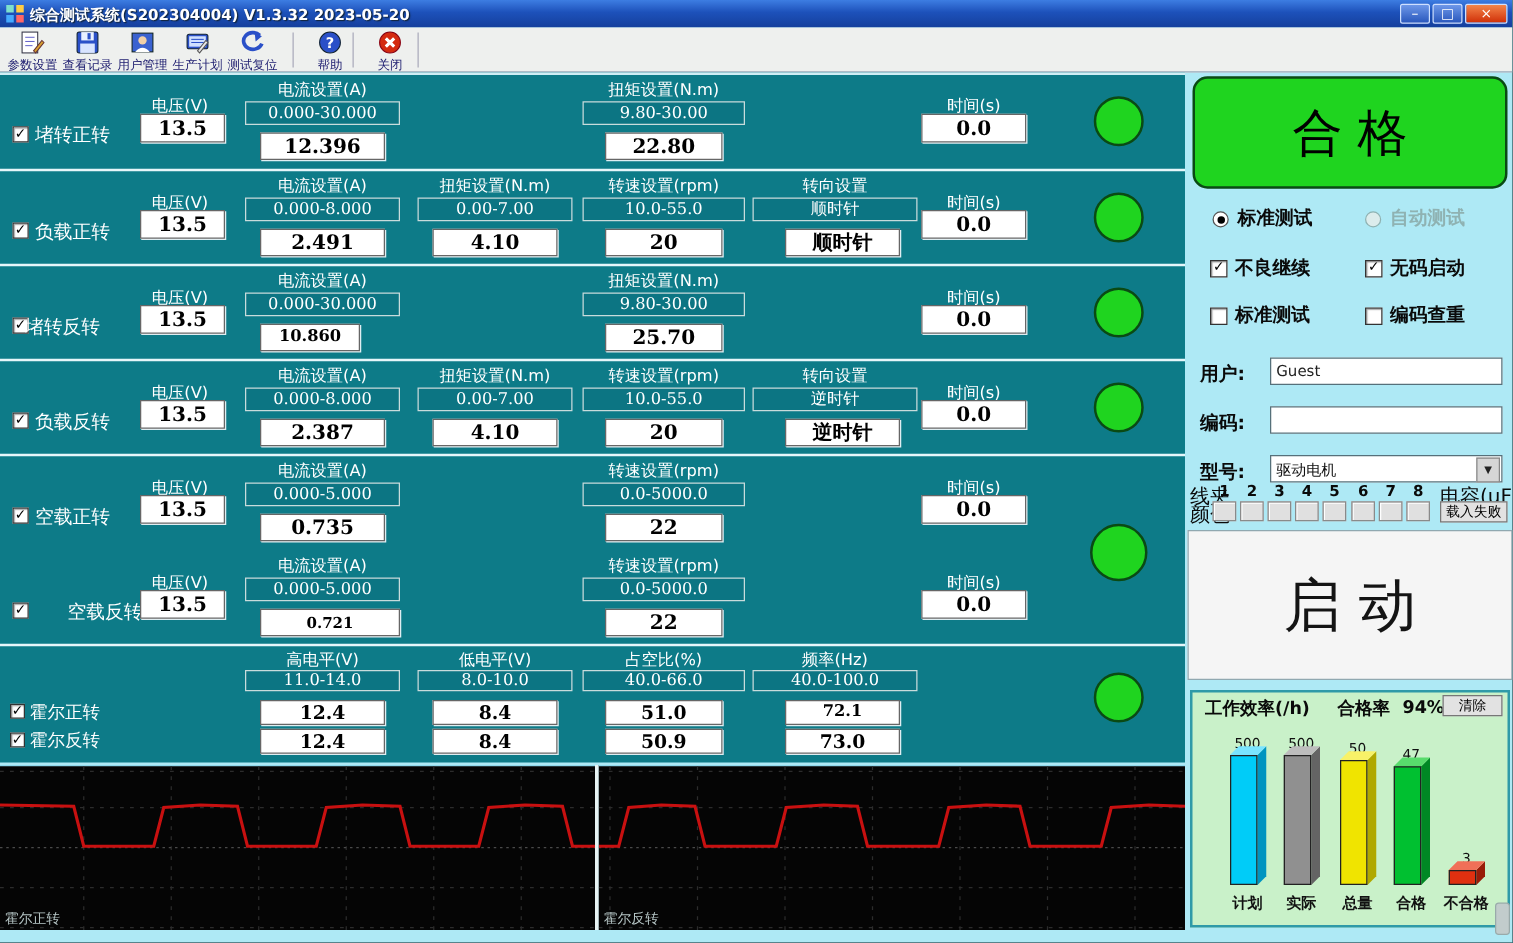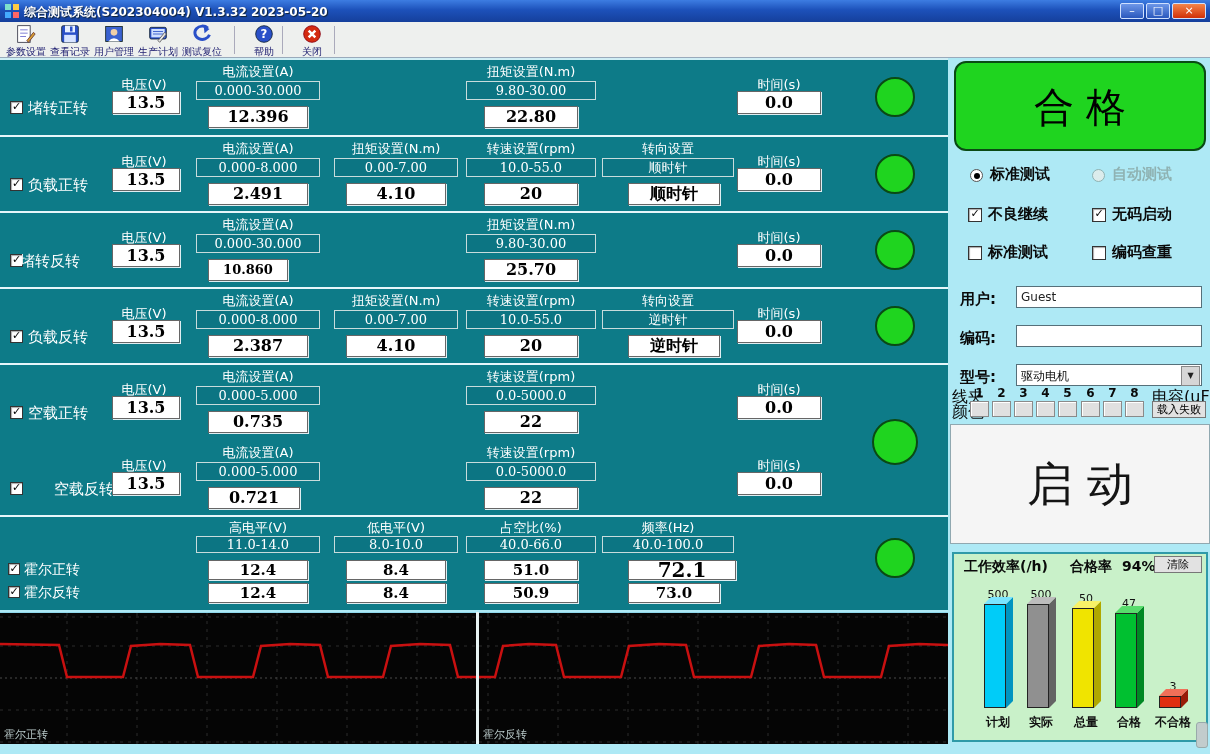--- a/index.html
+++ b/index.html
@@ -314,40 +314,40 @@
     <div class="rangebox abs" style="left: 466px; top: 386px; width: 130px; height: 19px; line-height: 17px;">0.0-5000.0</div>
     <div class="valbox abs" style="left: 484px; top: 411px; width: 94px; height: 22px; font-size: 16px; line-height: 20px;">22</div>
     <div class="wl abs" style="left: 737px; top: 381px; width: 84px; height: 14px;">时间(s)</div>
     <div class="valbox abs" style="left: 737px; top: 396px; width: 84px; height: 23px; font-size: 16px; line-height: 21px;">0.0</div>
     <div class="cb checked abs" style="left: 10px; top: 482px; width: 13px; height: 13px;"></div>
     <div class="rowlabel abs" style="left: 28px; top: 480px; width: 86px; height: 18px; text-align: right;">空载反转</div>
     <div class="wl abs" style="left: 106px; top: 457px; width: 76px; height: 14px;">电压(V)</div>
     <div class="valbox abs" style="left: 112px; top: 472px; width: 68px; height: 23px; font-size: 16px; line-height: 21px;">13.5</div>
     <div class="wl abs" style="left: 196px; top: 444px; width: 124px; height: 15px;">电流设置(A)</div>
     <div class="rangebox abs" style="left: 196px; top: 462px; width: 124px; height: 19px; line-height: 17px;">0.000-5.000</div>
-    <div class="valbox abs" style="left: 208px; top: 487px; width: 92px; height: 22px; font-size: 16px; line-height: 20px;">0.721</div>
+    <div class="valbox abs" style="left: 208px; top: 487px; width: 112px; height: 22px; font-size: 12px; line-height: 20px;">0.721</div>
     <div class="wl abs" style="left: 466px; top: 444px; width: 130px; height: 15px;">转速设置(rpm)</div>
     <div class="rangebox abs" style="left: 466px; top: 462px; width: 130px; height: 19px; line-height: 17px;">0.0-5000.0</div>
     <div class="valbox abs" style="left: 484px; top: 487px; width: 94px; height: 22px; font-size: 16px; line-height: 20px;">22</div>
     <div class="wl abs" style="left: 737px; top: 457px; width: 84px; height: 14px;">时间(s)</div>
     <div class="valbox abs" style="left: 737px; top: 472px; width: 84px; height: 23px; font-size: 16px; line-height: 21px;">0.0</div>
     <div class="wl abs" style="left: 196px; top: 519px; width: 124px; height: 15px;">高电平(V)</div>
     <div class="rangebox abs" style="left: 196px; top: 536px; width: 124px; height: 17px; line-height: 15px;">11.0-14.0</div>
     <div class="wl abs" style="left: 334px; top: 519px; width: 124px; height: 15px;">低电平(V)</div>
     <div class="rangebox abs" style="left: 334px; top: 536px; width: 124px; height: 17px; line-height: 15px;">8.0-10.0</div>
     <div class="wl abs" style="left: 466px; top: 519px; width: 130px; height: 15px;">占空比(%)</div>
     <div class="rangebox abs" style="left: 466px; top: 536px; width: 130px; height: 17px; line-height: 15px;">40.0-66.0</div>
     <div class="wl abs" style="left: 602px; top: 519px; width: 132px; height: 15px;">频率(Hz)</div>
     <div class="rangebox abs" style="left: 602px; top: 536px; width: 132px; height: 17px; line-height: 15px;">40.0-100.0</div>
     <div class="cb checked abs" style="left: 8px; top: 563px; width: 12px; height: 12px;"></div>
     <div class="rowlabel2 abs" style="left: 24px; top: 561px; width: 90px; height: 16px;">霍尔正转</div>
     <div class="valbox abs" style="left: 208px; top: 560px; width: 100px; height: 20px; font-size: 15px; line-height: 18px;">12.4</div>
     <div class="valbox abs" style="left: 346px; top: 560px; width: 100px; height: 20px; font-size: 15px; line-height: 18px;">8.4</div>
     <div class="valbox abs" style="left: 484px; top: 560px; width: 94px; height: 20px; font-size: 15px; line-height: 18px;">51.0</div>
-    <div class="valbox abs" style="left: 628px; top: 560px; width: 108px; height: 20px; font-size: 20px; line-height: 18px;">72.1</div>
+    <div class="valbox abs" style="left: 628px; top: 560px; width: 92px; height: 20px; font-size: 13px; line-height: 18px;">72.1</div>
     <div class="cb checked abs" style="left: 8px; top: 586px; width: 12px; height: 12px;"></div>
     <div class="rowlabel2 abs" style="left: 24px; top: 584px; width: 90px; height: 16px;">霍尔反转</div>
     <div class="valbox abs" style="left: 208px; top: 583px; width: 100px; height: 20px; font-size: 15px; line-height: 18px;">12.4</div>
     <div class="valbox abs" style="left: 346px; top: 583px; width: 100px; height: 20px; font-size: 15px; line-height: 18px;">8.4</div>
     <div class="valbox abs" style="left: 484px; top: 583px; width: 94px; height: 20px; font-size: 15px; line-height: 18px;">50.9</div>
     <div class="valbox abs" style="left: 628px; top: 583px; width: 92px; height: 20px; font-size: 15px; line-height: 18px;">73.0</div>
     <div class="sep abs" style="left: 0px; top: 135px; width: 948px; height: 2px;"></div>
     <div class="sep abs" style="left: 0px; top: 211px; width: 948px; height: 2px;"></div>
     <div class="sep abs" style="left: 0px; top: 287px; width: 948px; height: 2px;"></div>
     <div class="sep abs" style="left: 0px; top: 363px; width: 948px; height: 2px;"></div>

